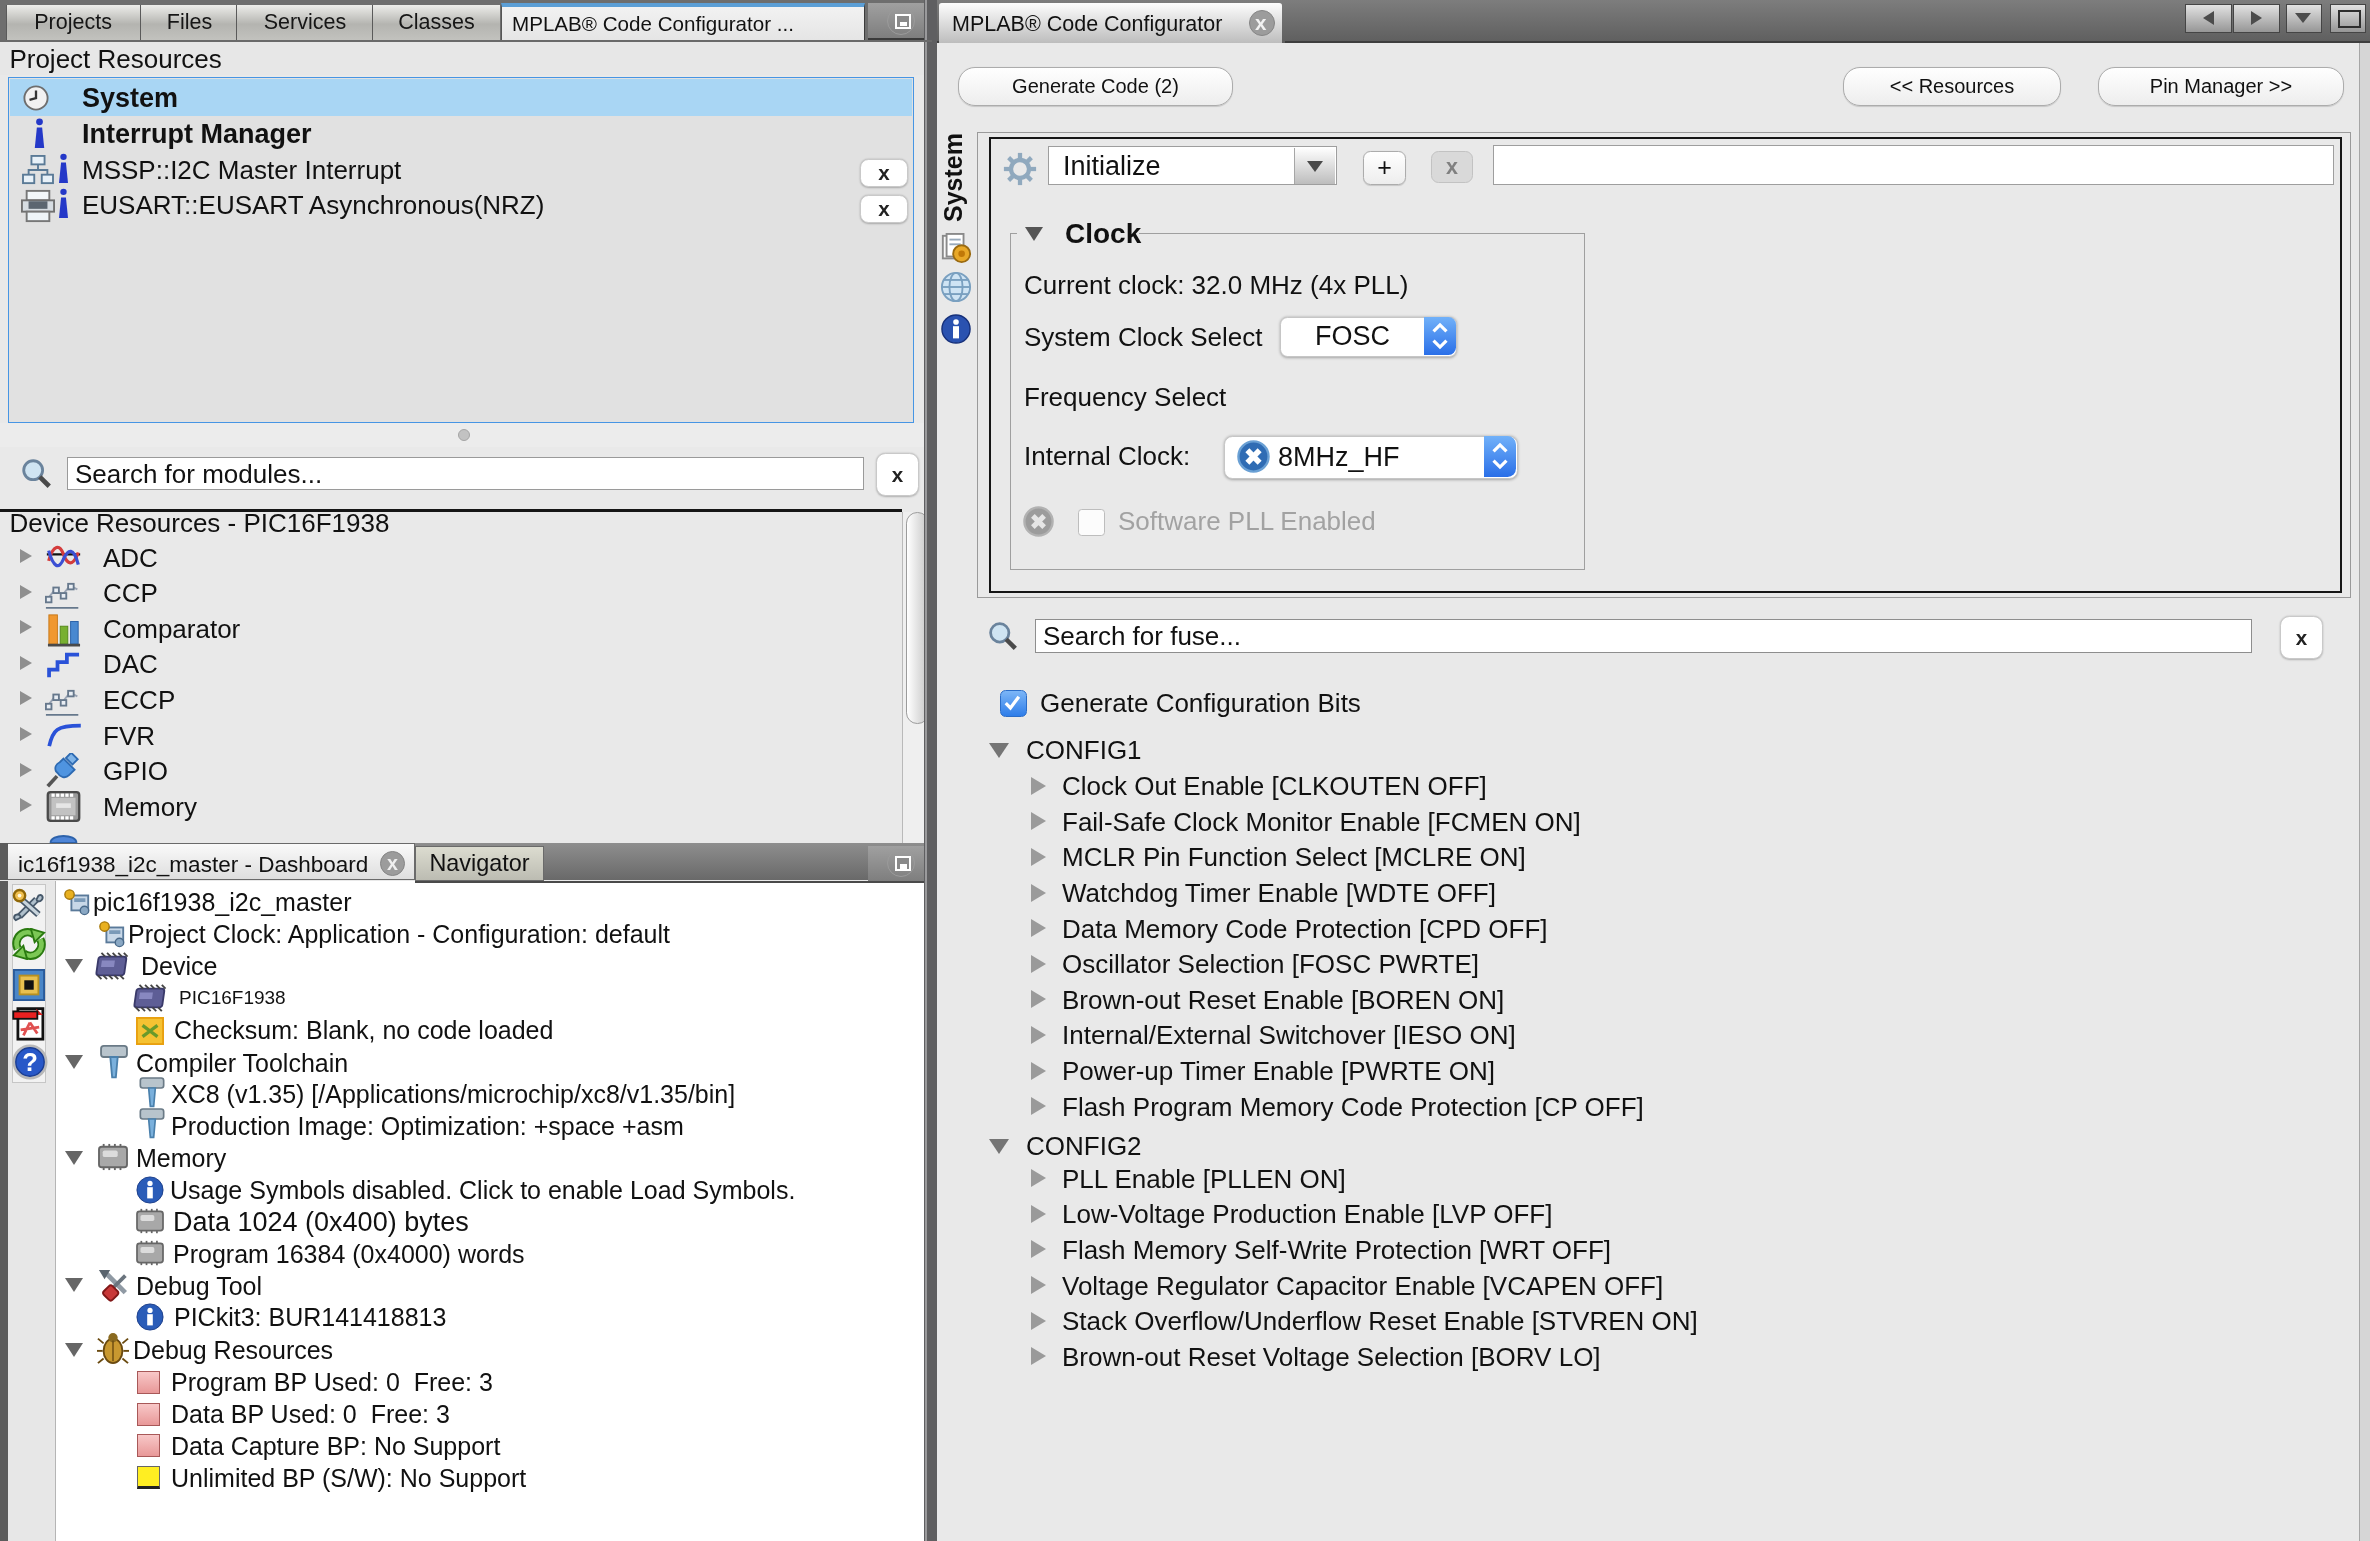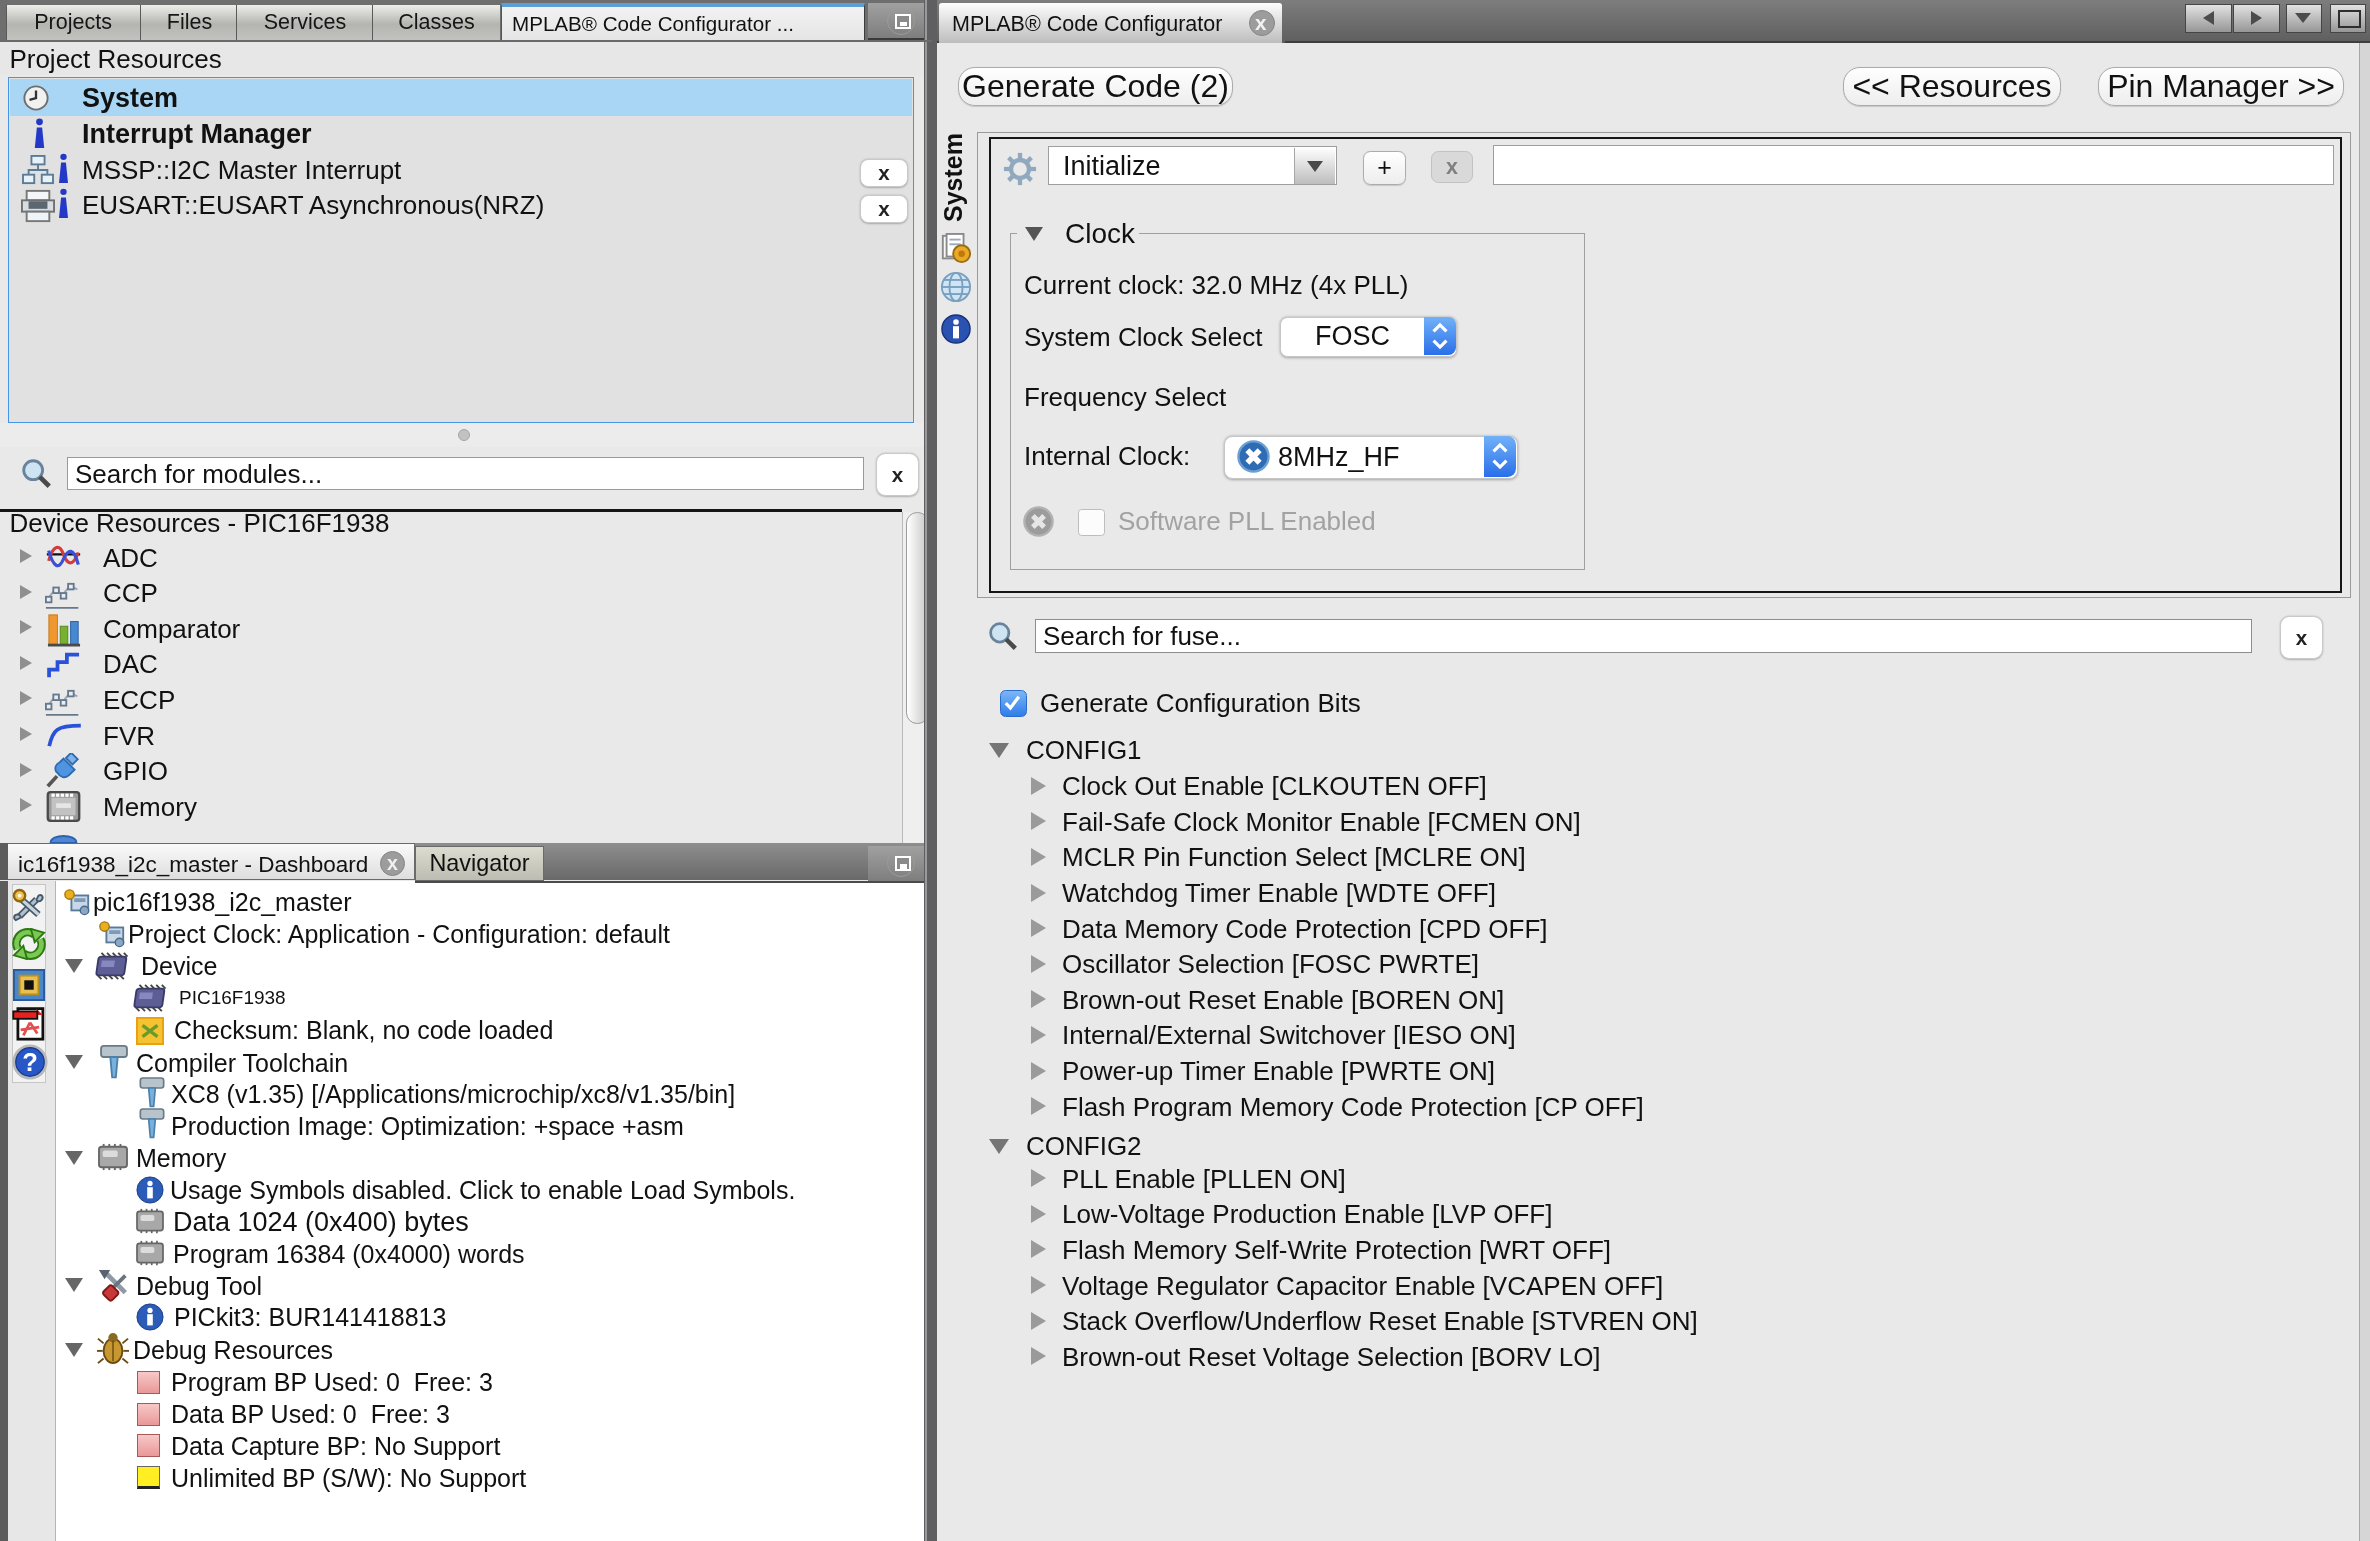--- a/index.html
+++ b/index.html
@@ -1,19 +1,19 @@
 <!DOCTYPE html>
 <html style="font-size:15px"><head><meta charset="utf-8">
 <style>
 html,body{margin:0;padding:0}
 #root{position:relative;width:2370px;height:1541px;background:#e9e9e9;font-family:"Liberation Sans",sans-serif;overflow:hidden;color:#111}
 .a{position:absolute}
 .tx{position:absolute;white-space:nowrap;font-size:26px;color:#111;height:32px;line-height:32px}
 .tab{position:absolute;top:4.7px;height:35px;background:linear-gradient(#ededea,#b4b4b0 55%,#c2c2be);border-left:0.9px solid #5a5a5a;line-height:35px;text-align:center;font-size:21.5px;color:#161616}
-.btn{position:absolute;background:linear-gradient(#ffffff,#ededed);border:0.9px solid #acacac;border-radius:17px;text-align:center;font-size:32px;color:#111;box-shadow:0 0.9px 0.9px rgba(0,0,0,0.15)}
+.btn{position:absolute;background:linear-gradient(#ffffff,#ededed);border:0.9px solid #acacac;border-radius:17px;text-align:center;font-size:20px;color:#111;box-shadow:0 0.9px 0.9px rgba(0,0,0,0.15)}
 .xbtn{position:absolute;background:#fff;border:0.9px solid #c9c9c9;border-radius:8.4px;text-align:center;font-weight:bold;font-size:20.6px;color:#222;box-shadow:0 0.9px 1.9px rgba(0,0,0,0.25)}
 .trir{position:absolute;width:0;height:0;border-left:12px solid #8f8f8f;border-top:7.5px solid transparent;border-bottom:7.5px solid transparent}
 .trid{position:absolute;width:0;height:0;border-top:14px solid #666;border-left:9.4px solid transparent;border-right:9.4px solid transparent}
 .cap{position:absolute;background:linear-gradient(#71b1f9,#2a6fe8);}
 </style></head>
 <body>
 <div id="root">
 
 <div class="a" style="left:0;top:0;width:932px;height:42px;background:#6e6e6e"></div>
 <div class="tab" style="left:5.6px;width:133px">Projects</div>
@@ -425,21 +425,21 @@
 <div class="tx" style="left:1063px;top:150px;font-size:27px">Initialize</div>
 <div class="a" style="left:1294px;top:148px;width:41px;height:36px;background:linear-gradient(#fefefe,#bdbdbd);border-left:1.9px solid #a6a6a6;box-sizing:border-box"></div>
 <div class="a" style="left:1307px;top:161px;width:0;height:0;border-top:11.2px solid #4a4a4a;border-left:8px solid transparent;border-right:8px solid transparent"></div>
 <div class="btn" style="left:1363px;top:151px;width:41px;height:32px;line-height:30px;border-radius:7.5px;font-size:25px">+</div>
 <div class="a" style="left:1431px;top:151px;width:42px;height:32px;line-height:30px;border-radius:7.5px;font-size:21.5px;background:#d9d9d9;border:0.9px solid #c2c2c2;box-sizing:border-box;text-align:center;color:#808080;font-weight:bold">x</div>
 <div class="a" style="left:1493px;top:145px;width:841px;height:40px;background:#fff;border:1.9px solid #9e9e9e;box-sizing:border-box"></div>
 
 <div class="a" style="left:1010px;top:233px;width:573px;height:335px;border:1.9px solid #9f9f9f"></div>
 <div class="a" style="left:1017px;top:221px;width:122px;height:26px;background:#e9e9e9"></div>
 <div class="trid" style="left:1025px;top:227px;border-top-color:#555"></div>
-<div class="tx" style="left:1065px;top:218px;font-weight:normal;font-size:28px">Clock</div>
+<div class="tx" style="left:1065px;top:218px;font-weight:bold;font-size:28px">Clock</div>
 <div class="tx" style="left:1024px;top:269px">Current clock: 32.0 MHz (4x PLL)</div>
 <div class="tx" style="left:1024px;top:321px">System Clock Select</div>
 <div class="a" style="left:1280px;top:317px;width:175px;height:38px;background:#fff;border:0.9px solid #c6c6c6;border-radius:7.5px;box-shadow:0 0.9px 2.8px rgba(0,0,0,0.3)"></div>
 <div class="tx" style="left:1315px;top:320px;font-size:27px">FOSC</div>
 <div class="cap" style="left:1424px;top:317px;width:32px;height:38px;border-radius:0 7.5px 7.5px 0"></div>
 <svg class="a" style="left:1428px;top:322px" width="24" height="28" viewBox="0 0 26 30">
       <path d="M6 10 L13 3 L20 10" stroke="#fff" stroke-width="3.5" fill="none"></path>
       <path d="M6 20 L13 27 L20 20" stroke="#fff" stroke-width="3.5" fill="none"></path>
     </svg>
 <div class="tx" style="left:1024px;top:381px">Frequency Select</div>

